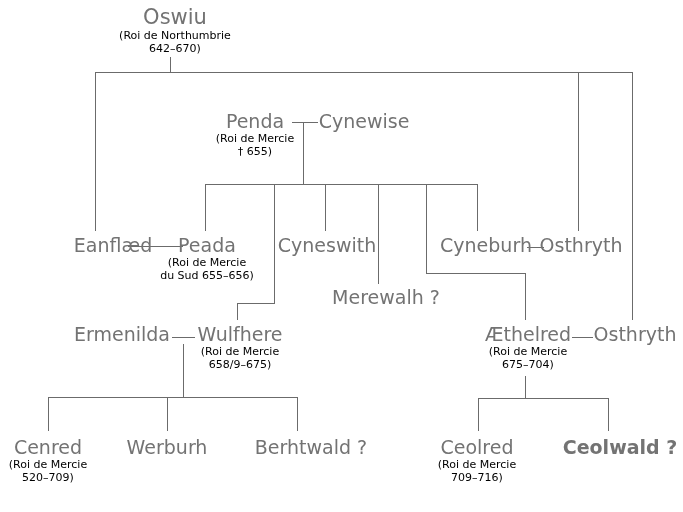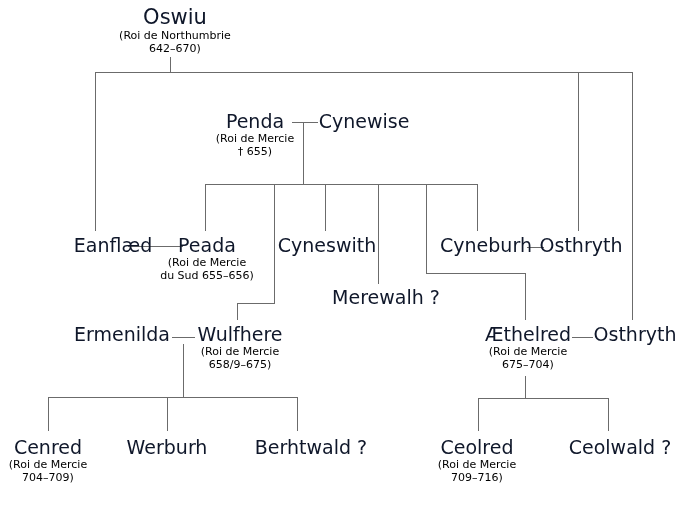--- a/index.html
+++ b/index.html
@@ -14,21 +14,21 @@
   }
   .hline, .vline { position: absolute; background: #6b6b6b; }
   .hline { height: 1px; }
   .vline { width: 1px; }
   .person {
     position: absolute;
     transform: translateX(-50%);
     text-align: center;
     white-space: nowrap;
   }
-  .pname { font-size: 19px; line-height: 22px; color: #0f172a; }
+  .pname { font-size: 19px; line-height: 22px; color: #737373; }
   .pname.big { font-size: 21px; line-height: 24px; }
   .psub { font-size: 11px; line-height: 13px; color: #000000; }
 </style>
 </head>
 <body>
 
 <div class="stage">
 
   <div class="hline" style="left:95px;  top:72px;  width:537px;"></div>
   <div class="hline" style="left:205px; top:184px; width:272px;"></div>
@@ -127,34 +127,34 @@
     <div class="psub">675–704)</div>
   </div>
 
   <div class="person" style="left:635px; top:323px;">
     <div class="pname">Osthryth</div>
   </div>
 
   <div class="person" style="left:48px; top:436px;">
     <div class="pname">Cenred</div>
     <div class="psub">(Roi de Mercie</div>
-    <div class="psub">704–709)</div>
+    <div class="psub">520–709)</div>
   </div>
 
   <div class="person" style="left:167px; top:436px;">
     <div class="pname">Werburh</div>
   </div>
 
   <div class="person" style="left:311px; top:436px;">
     <div class="pname">Berhtwald ?</div>
   </div>
 
   <div class="person" style="left:477px; top:436px;">
     <div class="pname">Ceolred</div>
     <div class="psub">(Roi de Mercie</div>
     <div class="psub">709–716)</div>
   </div>
 
-  <div class="person" style="left:620px; top:436px;">
+  <div class="person" style="left:620px; top:436px;font-weight:bold;">
     <div class="pname">Ceolwald ?</div>
   </div>
 
 </div>
 
 </body></html>

